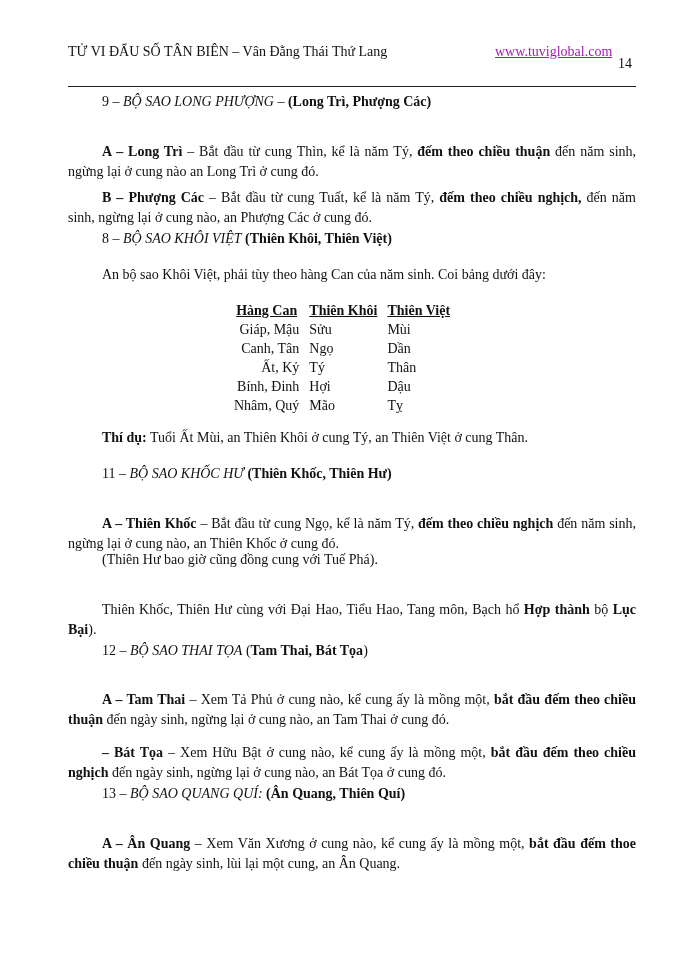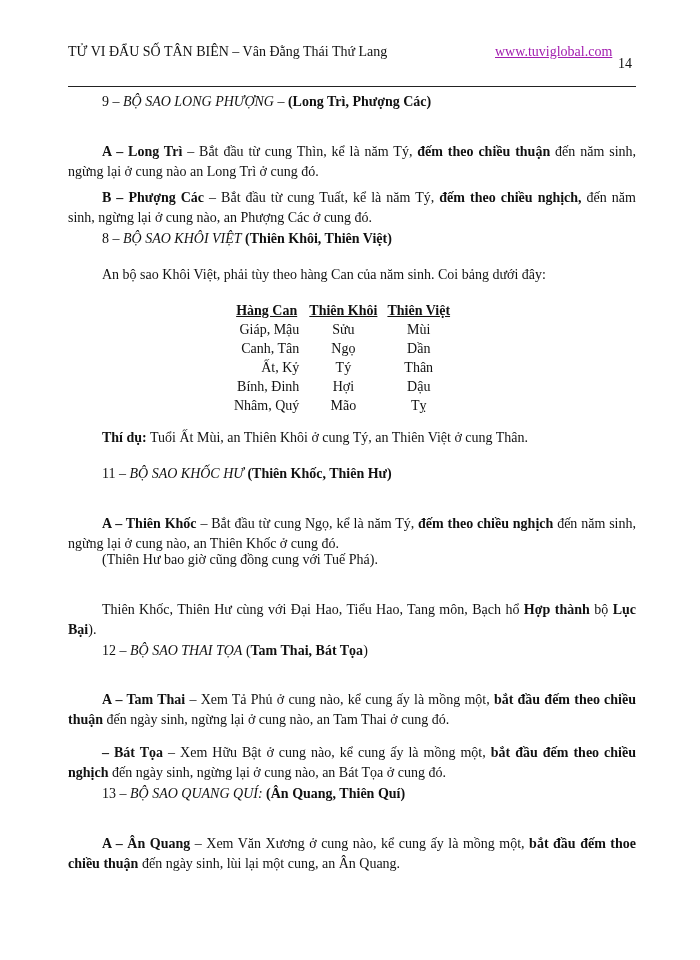--- a/index.html
+++ b/index.html
@@ -23,21 +23,21 @@
   .indent { text-indent: 34px; margin-top: 13px; }
   .ind { padding-left: 34px; }
   .sec { position: absolute; left: 0; width: 568px; }
 
   table.kv {
     position: absolute; left: 161px; top: 211px; border-collapse: collapse;
     font-size: 14px;
   }
   table.kv th { font-weight: bold; text-decoration: underline; padding: 0 5px; line-height: 19px; margin-top: 40px; }
   table.kv td { line-height: 19px; padding: 0 5px; }
-  table.kv td.c { text-align: center; }
+  table.kv td.c { }
   table.kv td.l { text-align: right; }
   b { font-weight: bold; }
   i { font-style: italic; }
 </style>
 </head>
 <body>
 
 <div class="header">
   <span class="title">TỬ VI ĐẨU SỐ TÂN BIÊN – Vân Đằng Thái Thứ Lang</span>
   <a class="url">www.tuviglobal.com</a>

